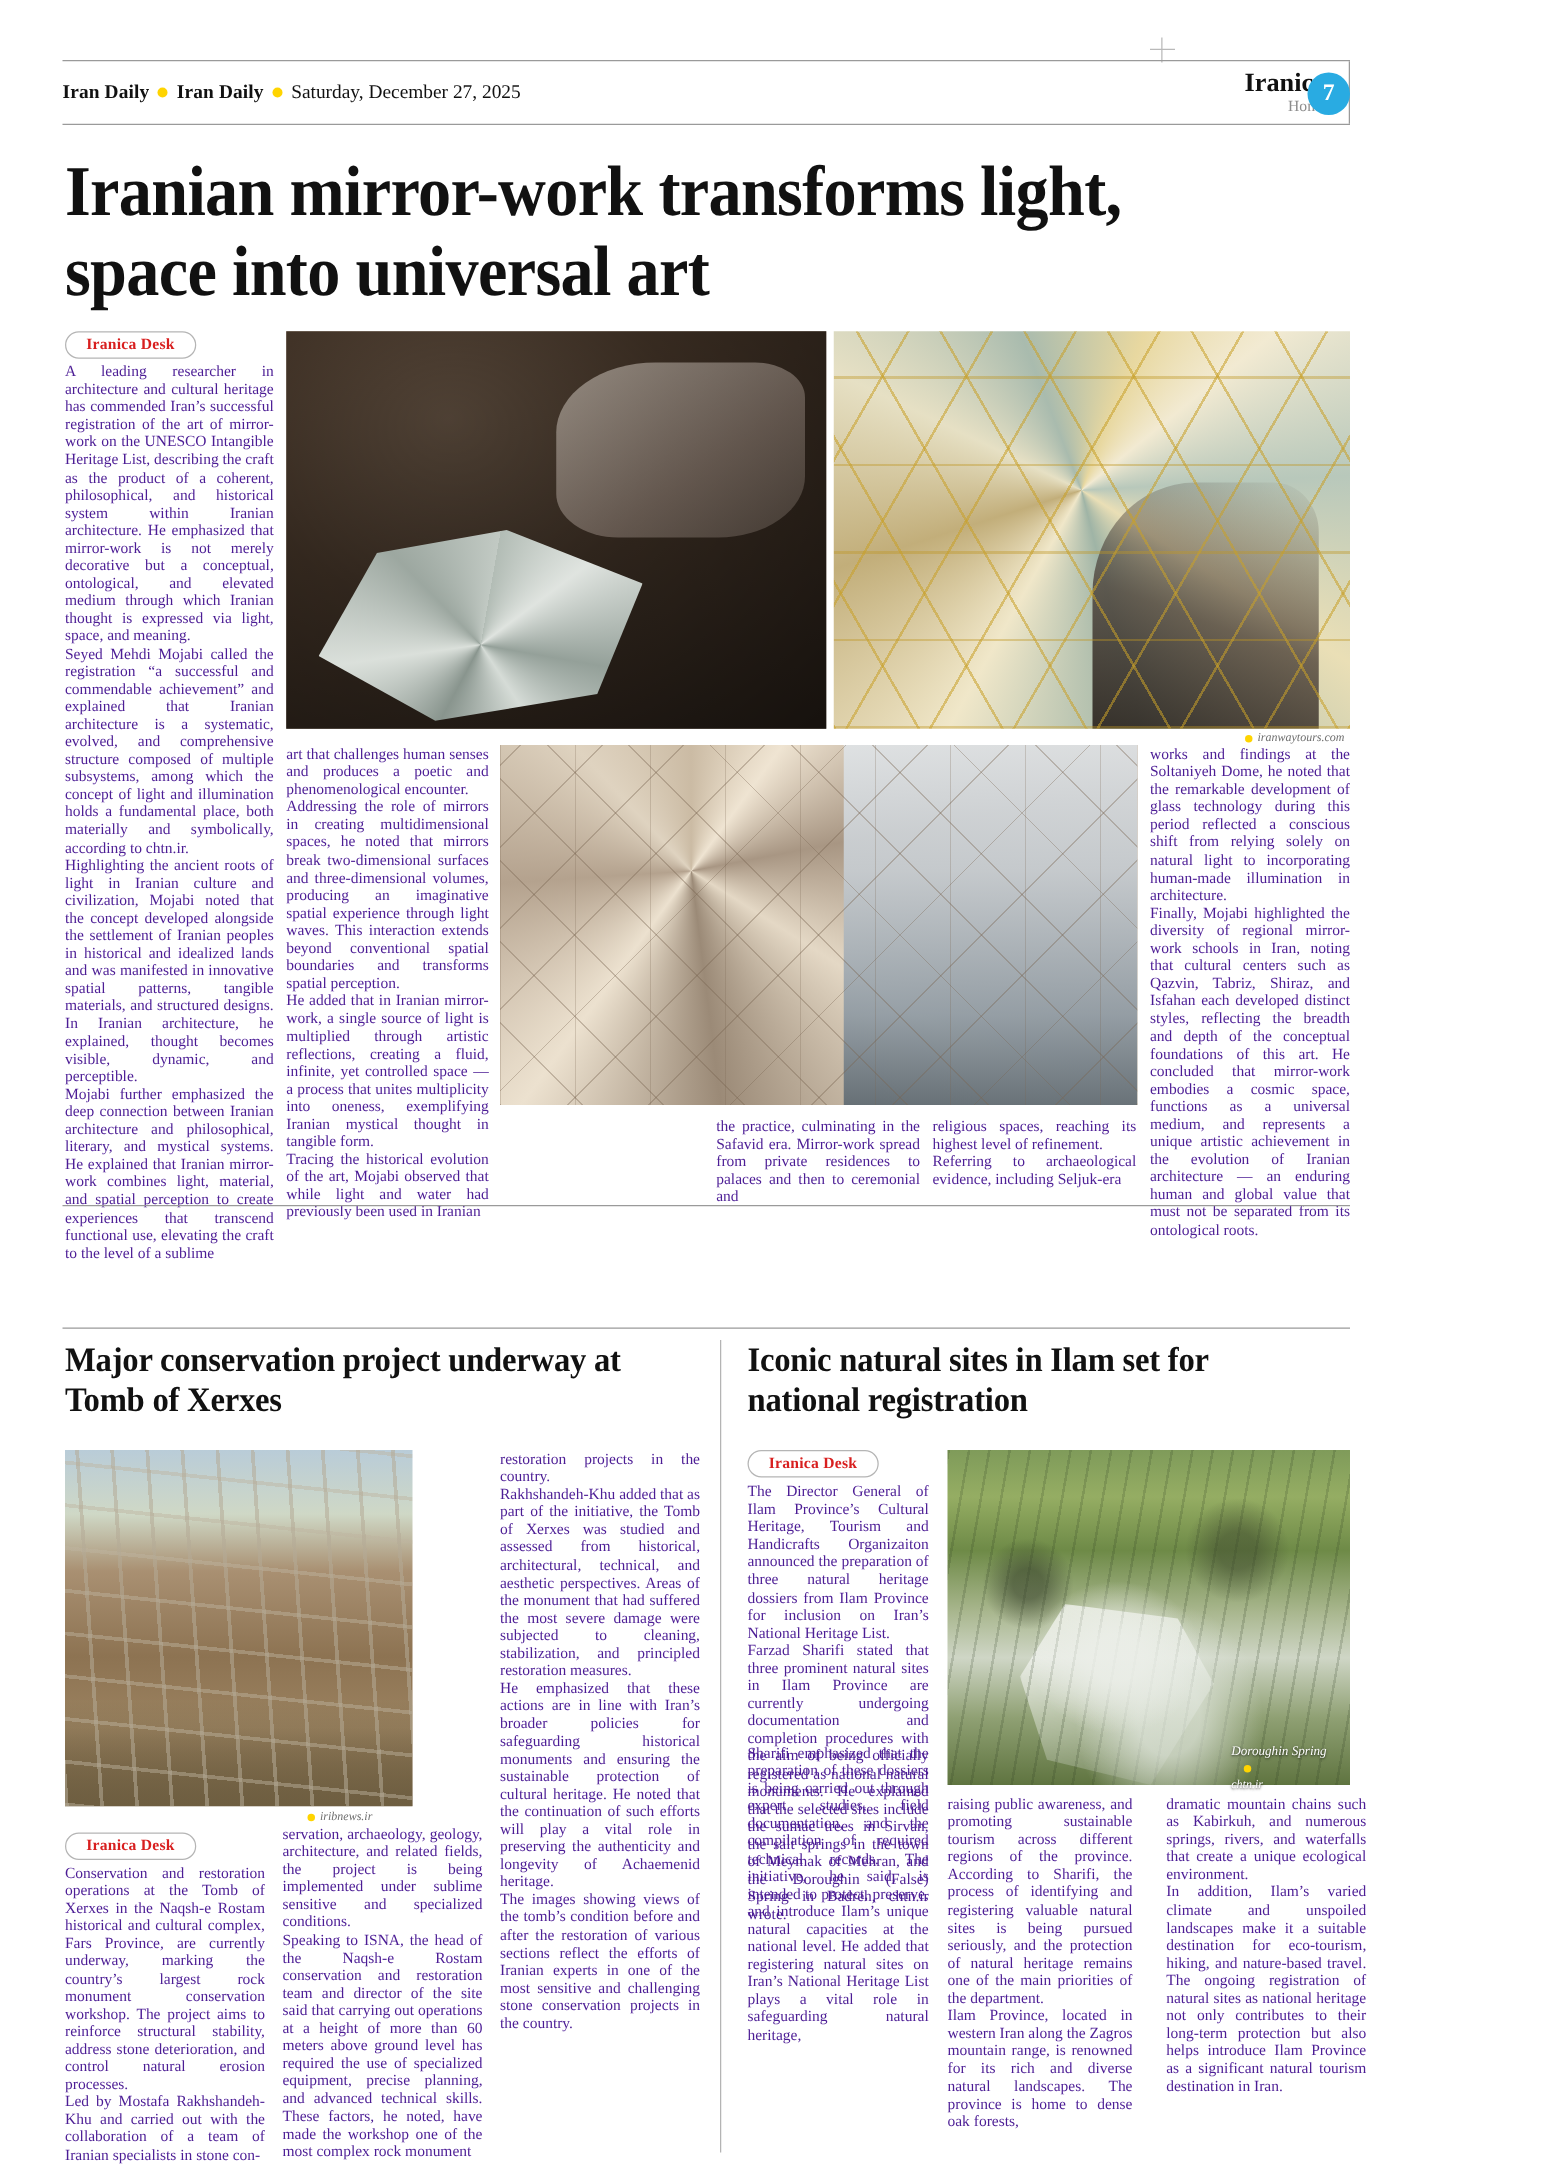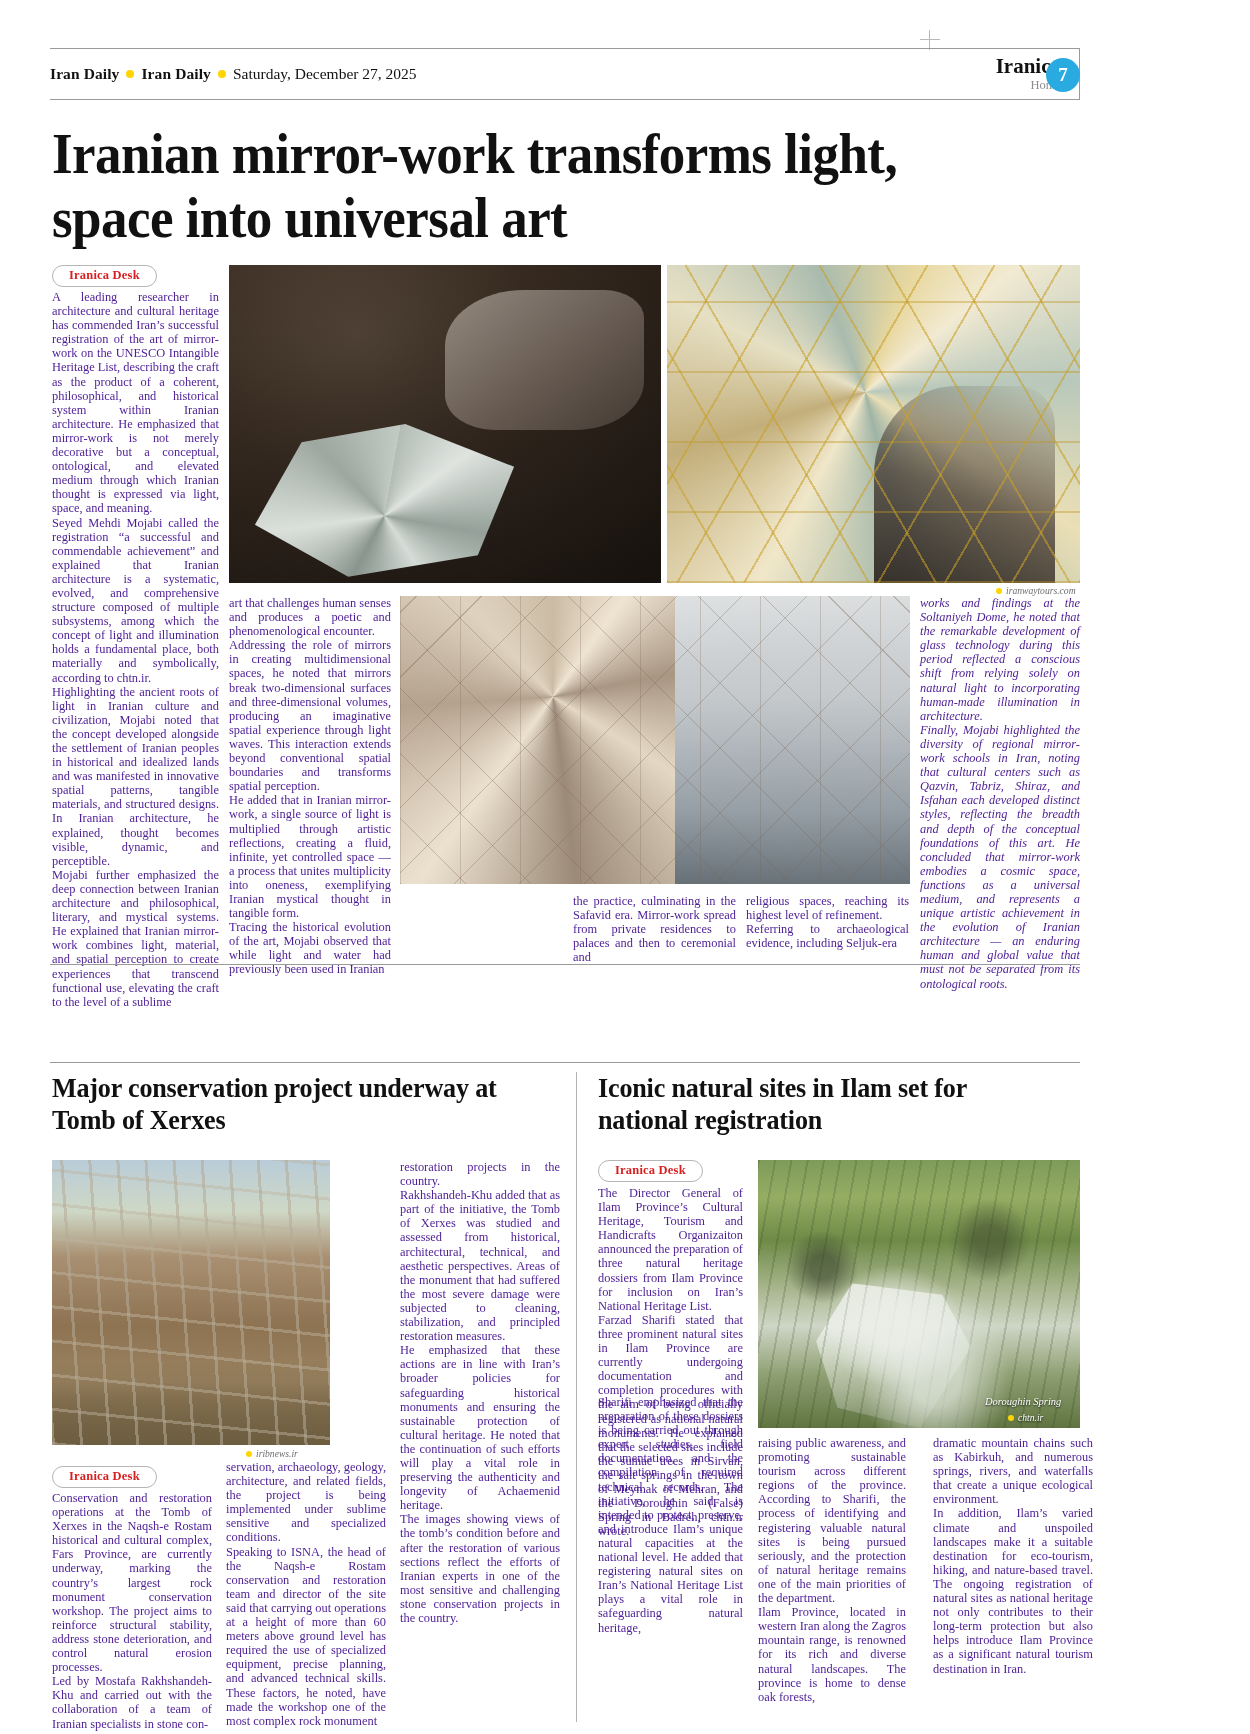--- a/index.html
+++ b/index.html
@@ -227,21 +227,21 @@
       <p>He added that in Iranian mirror-work, a single source of light is multiplied through artistic reflections, creating a fluid, infinite, yet controlled space — a process that unites multiplicity into oneness, exemplifying Iranian mystical thought in tangible form.</p>
       <p>Tracing the historical evolution of the art, Mojabi observed that while light and water had previously been used in Iranian</p>
     </div>
 
   <div class="col" style="left:573px; top:894px; width:163px; height:60px;">the practice, culminating in the Safavid era. Mirror-work spread from private residences to palaces and then to ceremonial and</div>
   <div class="col" style="left:746px; top:894px; width:163px; height:60px;">
       <p>religious spaces, reaching its highest level of refinement.</p>
       <p>Referring to archaeological evidence, including Seljuk-era</p>
     </div>
 
-  <div class="col" style="left:920px; top:596px; width:160px; height:360px;font-style:italic;">
+  <div class="col" style="left:920px; top:596px; width:160px; height:360px;">
       <p>works and findings at the Soltaniyeh Dome, he noted that the remarkable development of glass technology during this period reflected a conscious shift from relying solely on natural light to incorporating human-made illumination in architecture.</p>
       <p>Finally, Mojabi highlighted the diversity of regional mirror-work schools in Iran, noting that cultural centers such as Qazvin, Tabriz, Shiraz, and Isfahan each developed distinct styles, reflecting the breadth and depth of the conceptual foundations of this art. He concluded that mirror-work embodies a cosmic space, functions as a universal medium, and represents a unique artistic achievement in the evolution of Iranian architecture — an enduring human and global value that must not be separated from its ontological roots.</p>
     </div>
 
   <div class="photo ph1" style="left:229px; top:265px; width:432px; height:318px;"></div>
 
   <div class="photo ph2" style="left:667px; top:265px; width:413px; height:318px;"></div>
   <div class="credit" style="left:996px; top:585px;font-style:italic;">
     <span class="dot-y"></span>
     <span>iranwaytours.com</span>
@@ -282,21 +282,21 @@
   <div class="vrule" style="left:576px; top:1072px; height:650px;"></div>
 
   <div class="sub-headline" style="left:598px; top:1072px; width:470px;">Iconic natural sites in Ilam set for national registration</div>
 
   <div style="position:absolute; left:598px; top:1160px;">
     <span class="desk-badge">Iranica Desk</span>
   </div>
 
   <div class="photo ph5" style="left:758px; top:1160px; width:322px; height:268px;"></div>
   <div class="caption-overlay" style="left:985px; top:1396px;">Doroughin Spring</div>
-  <div class="credit" style="left:1008px; top:1412px; color:#ffffff; text-shadow:0 1px 2px rgba(0,0,0,.8);">
+  <div class="credit" style="left:985px; top:1412px; color:#ffffff; text-shadow:0 1px 2px rgba(0,0,0,.8);flex-direction:column;">
     <span class="dot-y"></span>
     <span>chtn.ir</span>
   </div>
 
   <div class="col" style="left:598px; top:1186px; width:145px; height:205px;">
       <p>The Director General of Ilam Province’s Cultural Heritage, Tourism and Handicrafts Organizaiton announced the preparation of three natural heritage dossiers from Ilam Province for inclusion on Iran’s National Heritage List.</p>
       <p>Farzad Sharifi stated that three prominent natural sites in Ilam Province are currently undergoing documentation and completion procedures with the aim of being officially registered as national natural monuments. He explained that the selected sites include the sumac trees in Sirvan, the salt springs in the town of Meymak of Mehran, and the Doroughin (False) Spring in Badreh, chtn.ir wrote.</p>
     </div>
   <div class="col" style="left:598px; top:1395px; width:145px; height:330px;">Sharifi emphasized that the preparation of these dossiers is being carried out through expert studies, field documentation, and the compilation of required technical records. The initiative, he said, is intended to protect, preserve, and introduce Ilam’s unique natural capacities at the national level. He added that registering natural sites on Iran’s National Heritage List plays a vital role in safeguarding natural heritage,</div>
 

